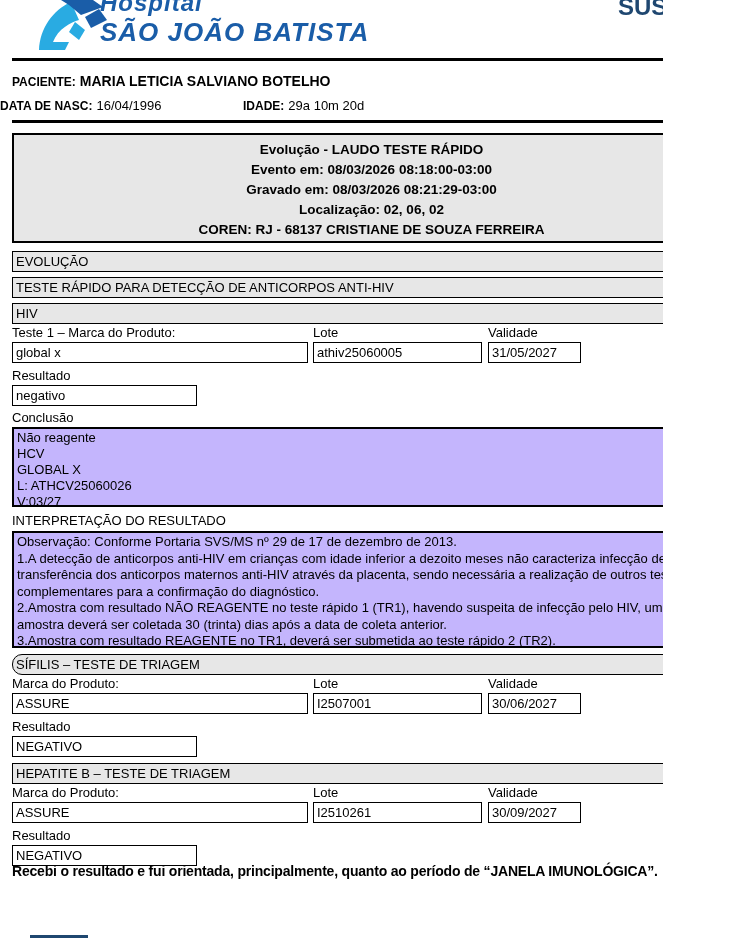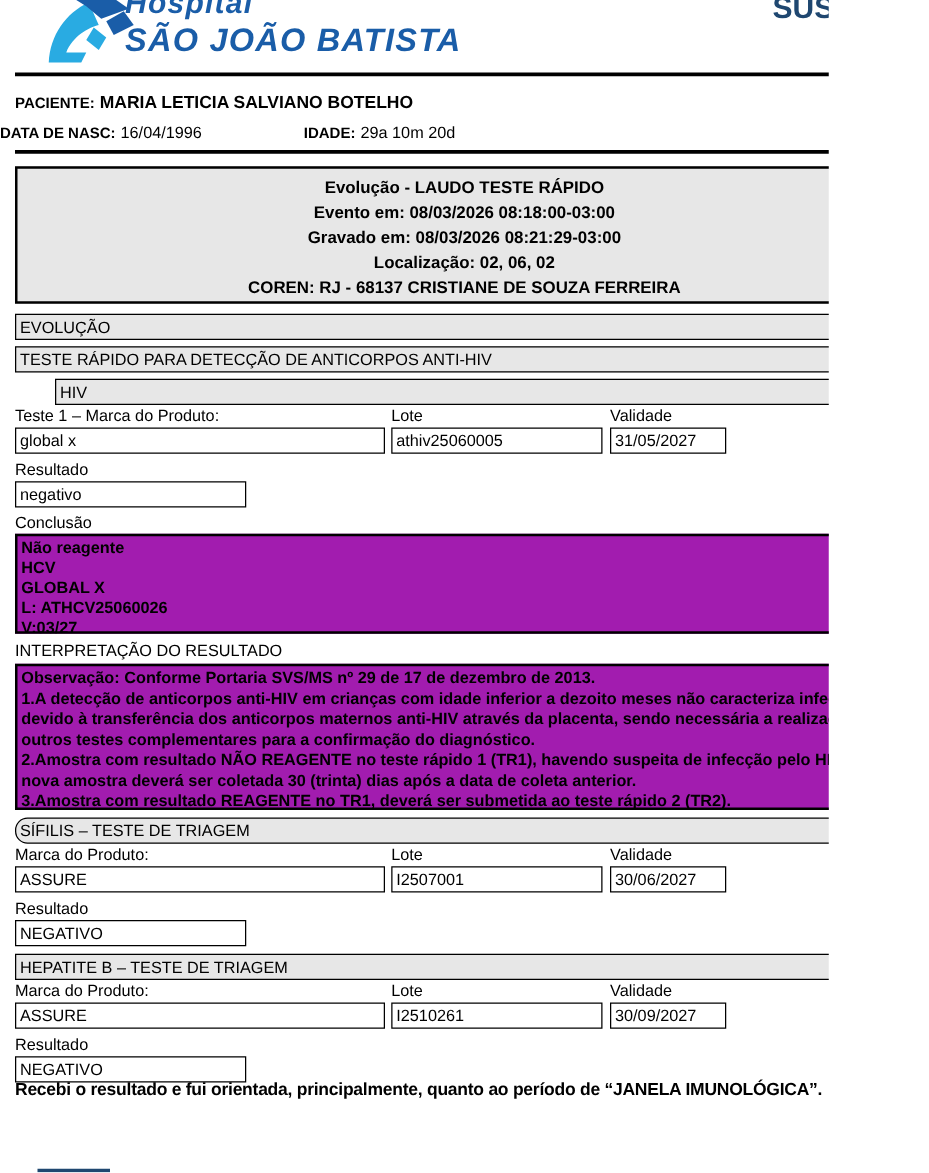--- a/index.html
+++ b/index.html
@@ -39,21 +39,21 @@
   
   .secbar { background:#E7E7E7; border:1px solid #000; height:21px; line-height:19px;
             font-size:13px; padding-left:3px; margin-bottom:5px; }
   .flabel { font-size:13px; font-weight:normal; line-height:16px; }
   .cols { display:flex; }
   .col1 { width:301px; } .col2 { width:175px; } .col3 { width:243px; }
   .ibox { display:block; border:1px solid #000; height:21px; font-size:13px;
           font-family:"Liberation Sans", sans-serif; padding:1px 3px; background:#fff;
           margin-top:1px; }
   .w-prod { width:296px; } .w-lote { width:169px; } .w-val { width:93px; } .w-res { width:185px; }
-  .bigbox { border:2px solid #000; font-size:13px; padding:1px 3px; background:#a21caf;font-weight:bold; }
+  .bigbox { border:2px solid #000; font-size:13px; padding:1px 3px; background:#c4b5fd; }
   .bigbox div, .bigbox p { line-height:16px; }
   .interp p { line-height:16.5px; } .gap4 { height:4px; } .gap5 { height:5px; } .gap6 { height:6px; }
 
   .footer-note { position:absolute; top:863px; left:12px; width:719px;
                  font-size:14px; font-weight:bold; letter-spacing:-0.2px; }
   .bottom-sliver { position:absolute; left:30px; top:935px; width:58px; height:3px; background:#1F4770; }
 
   .body-flow { position:absolute; top:251px; left:12px; width:719px; }
 </style>
 </head>
@@ -103,21 +103,21 @@
     <div>Evento em:   08/03/2026 08:18:00-03:00</div>
     <div>Gravado em: 08/03/2026 08:21:29-03:00</div>
     <div>Localização: 02, 06, 02</div>
     <div>COREN: RJ - 68137 CRISTIANE DE SOUZA FERREIRA</div>
   </div>
 
   <div class="body-flow">
 
     <div class="secbar">EVOLUÇÃO</div>
     <div class="secbar">TESTE RÁPIDO PARA DETECÇÃO DE ANTICORPOS ANTI-HIV</div>
-    <div class="secbar" style="margin-bottom:1px;margin-left:32px;">HIV</div>
+    <div class="secbar" style="margin-bottom:1px;">HIV</div>
 
     <div class="cols">
       <div class="col1">
         <div class="flabel">Teste 1 – Marca do Produto:</div>
         <input class="ibox w-prod" value="global x" style="">
       </div>
       <div class="col2">
         <div class="flabel">Lote</div>
         <input class="ibox w-lote" value="athiv25060005" style="">
       </div>

